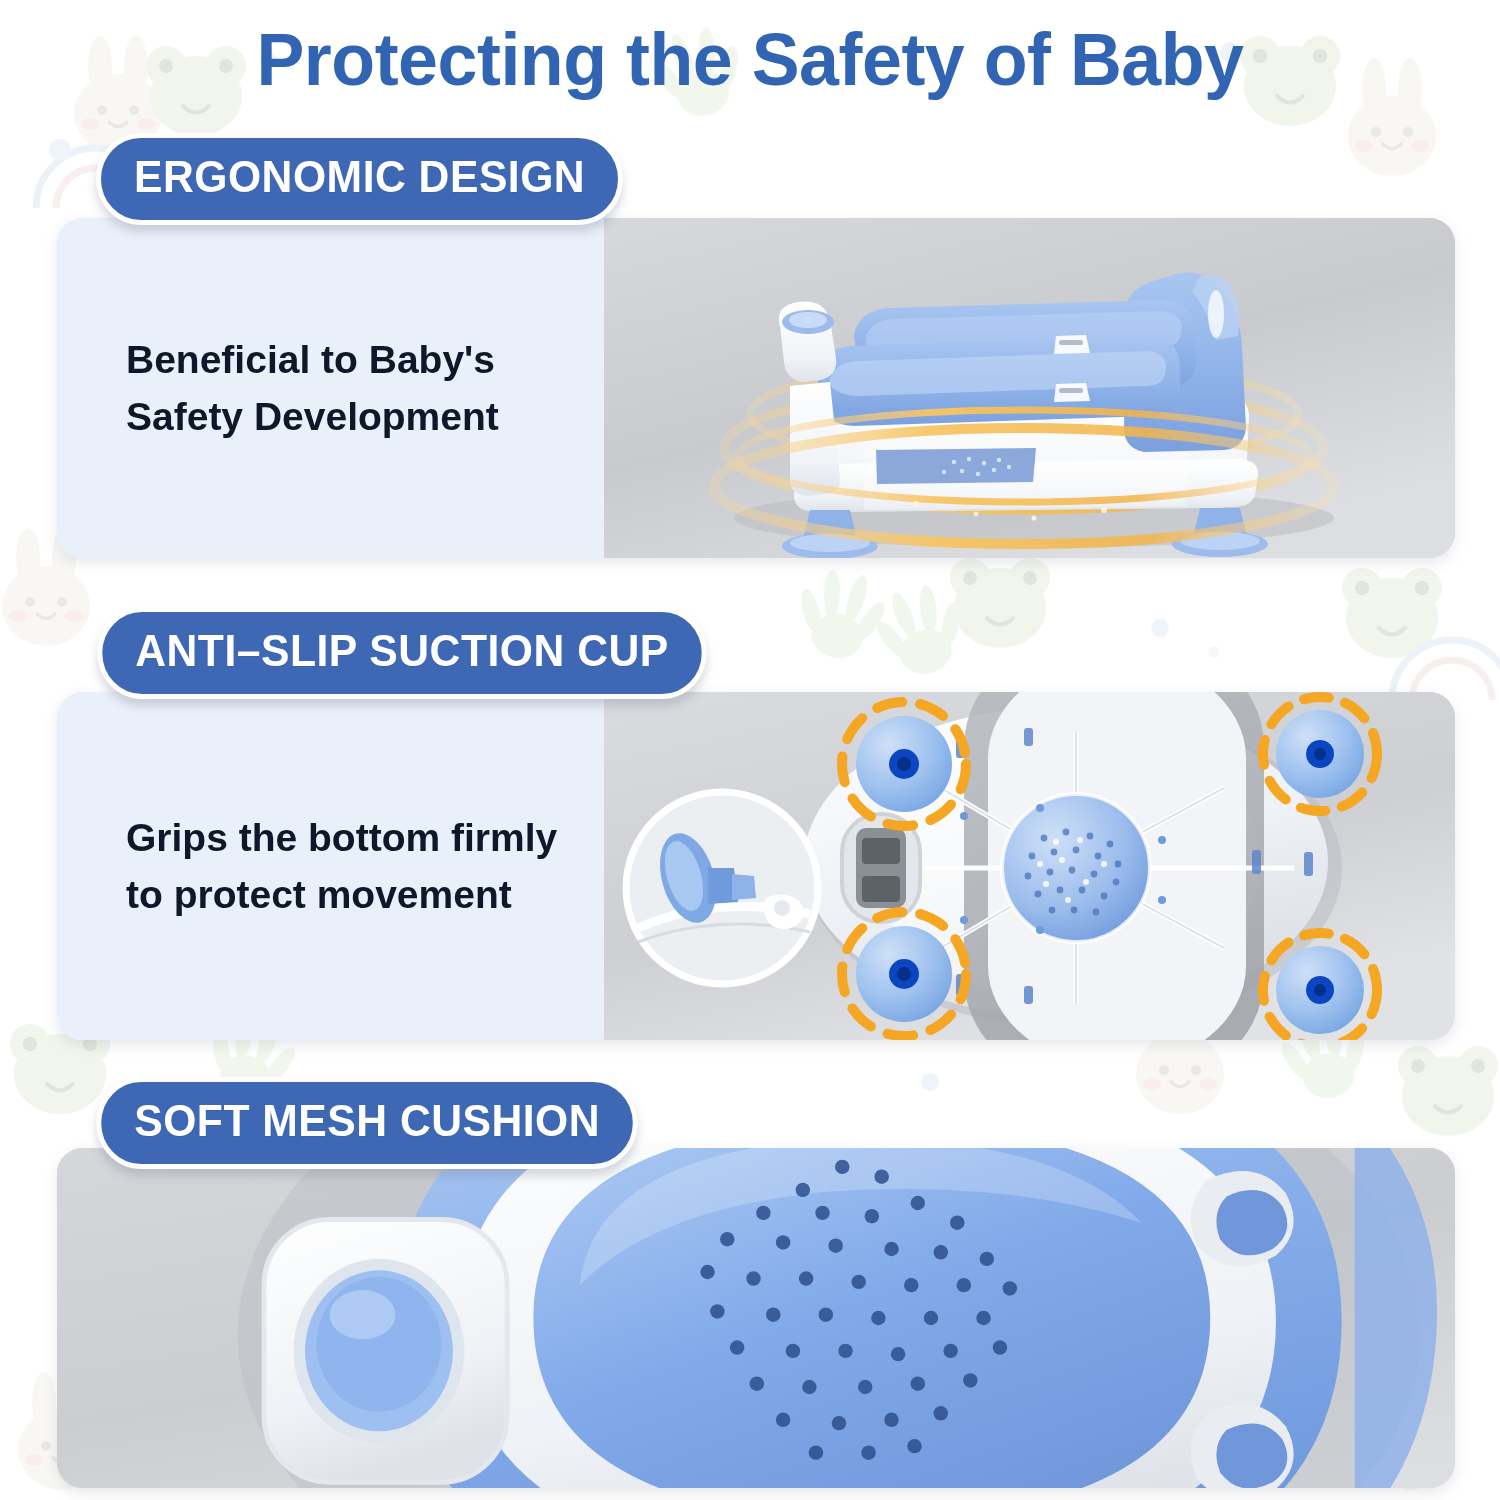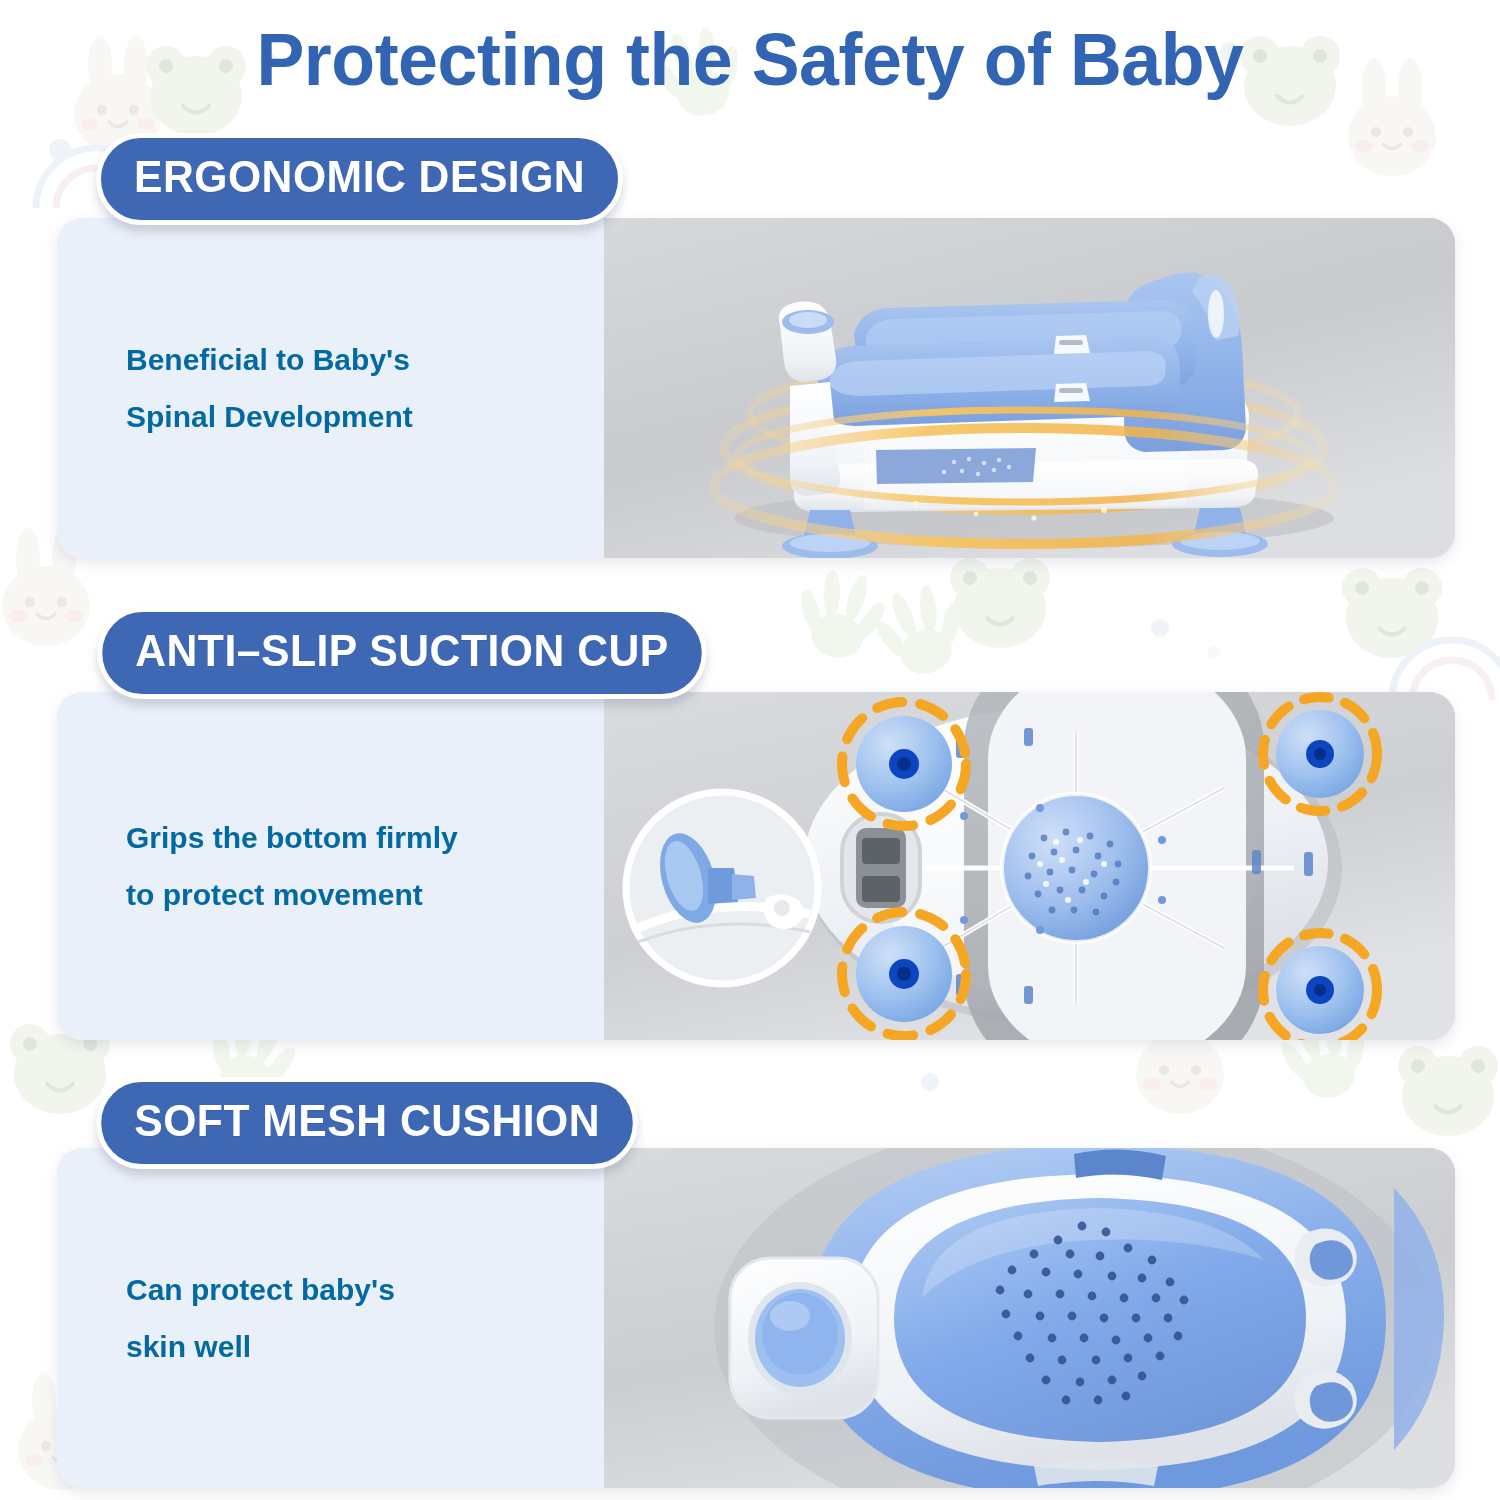--- a/index.html
+++ b/index.html
@@ -25,21 +25,21 @@
     border-radius:26px;overflow:hidden;display:flex;
     box-shadow:0 5px 14px rgba(120,130,150,.18);
     background:#eaf0fa;
   }
   .text-pane{
     width:547px;height:100%;background:#eaf0fa;flex:0 0 547px;
     display:flex;align-items:center;
   }
   .text-pane p{
     margin:0;padding:0 0 0 69px;
-    color:#0369a1;font-size:30px;line-height:57px;font-weight:bold;
+    color:#0f172a;font-size:39px;line-height:57px;font-weight:bold;
   }
   .photo-pane{
     flex:1 1 auto;height:100%;position:relative;overflow:hidden;
     background:linear-gradient(160deg,#d2d4d7 0%,#c9cbcf 45%,#d8dadd 100%);
   }
   .photo-pane svg{display:block;width:100%;height:100%;}
   
   .badge{
     position:absolute;z-index:6;
     background:#3e68b4;color:#ffffff;
@@ -126,21 +126,21 @@
   </g>
 </svg>
 
 <div class="page-title">Protecting the Safety of Baby</div>
 
 <div class="row" id="row-1">
   <div class="row-card">
     <div class="text-pane">
       <p>
         <span>Beneficial to Baby's</span><br>
-        <span>Spinal Development</span>
+        <span>Safety Development</span>
       </p>
     </div>
     <div class="photo-pane">
       <svg viewBox="0 0 851 340" preserveAspectRatio="xMidYMid slice">
         <defs>
           <linearGradient id="r1bg" x1="0" y1="0" x2="0.6" y2="1">
             <stop offset="0%" stop-color="#d6d8db"></stop>
               <stop offset="55%" stop-color="#c8cacd"></stop>
               <stop offset="100%" stop-color="#dcdee1"></stop>
           </linearGradient>
@@ -399,26 +399,20 @@
           </g>
         </g>
       </svg>
     </div>
   </div>
 </div>
 <div class="badge" id="badge-2">ANTI–SLIP SUCTION CUP</div>
 
 <div class="row" id="row-3">
   <div class="row-card">
-    <div class="text-pane">
-      <p>
-        <span>Can protect baby's</span><br>
-        <span>skin well</span>
-      </p>
-    </div>
     <div class="photo-pane">
       <svg viewBox="0 0 851 340" preserveAspectRatio="xMidYMid slice">
         <defs>
           <linearGradient id="r3bg" x1="0" y1="0" x2="0.4" y2="1">
             <stop offset="0%" stop-color="#d8dadd"></stop>
               <stop offset="60%" stop-color="#cbcdd1"></stop>
               <stop offset="100%" stop-color="#dcdee1"></stop>
           </linearGradient>
           <linearGradient id="rimBlue" x1="0" y1="0" x2="0.3" y2="1">
             <stop offset="0%" stop-color="#b6d0f5"></stop>

